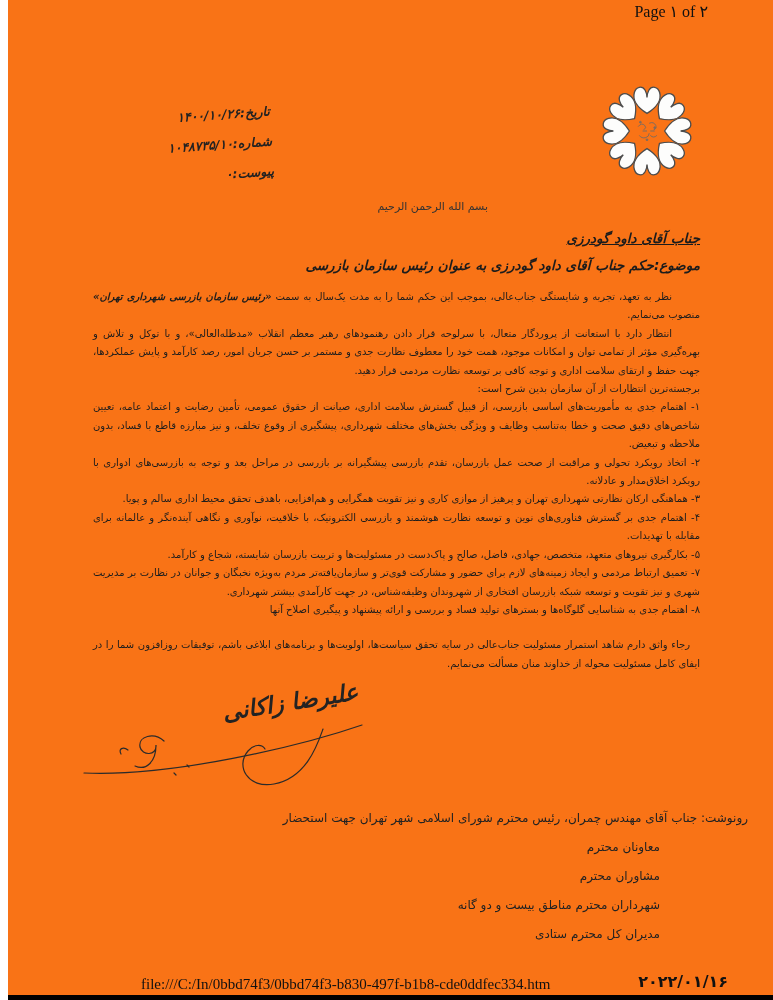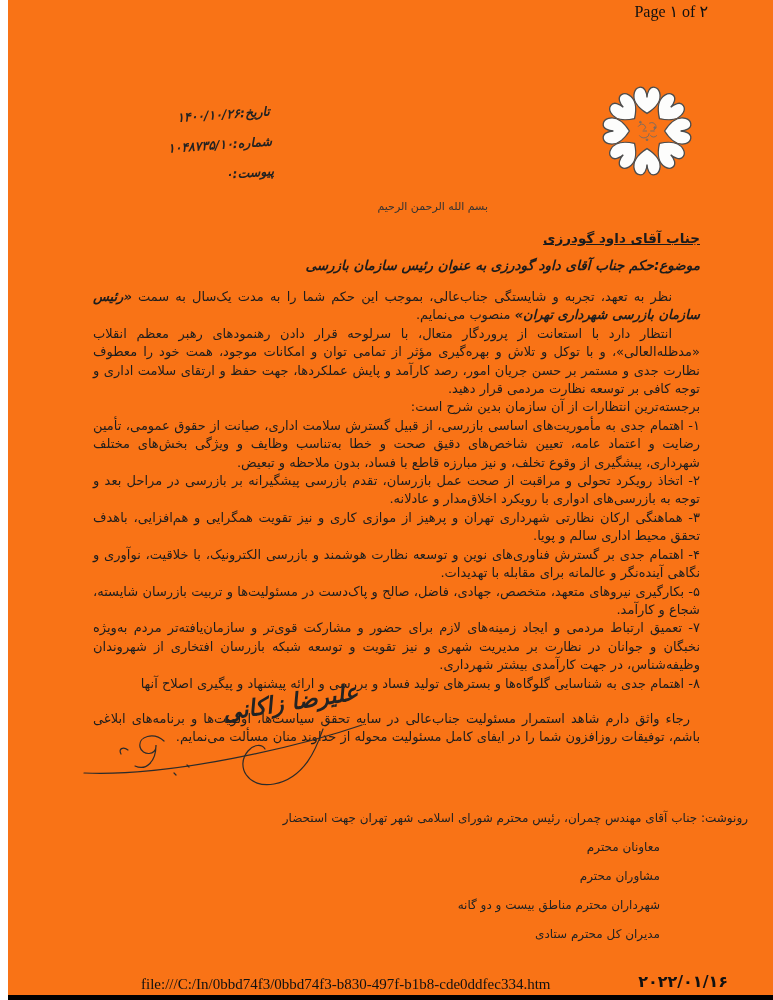--- a/index.html
+++ b/index.html
@@ -15,29 +15,29 @@
     position:absolute;top:102px;left:104px;width:160px;direction:rtl;text-align:right;
     font-size:12.5px;font-weight:bold;font-style:italic;line-height:30px;
     transform:rotate(-4deg);color:#222;
   }
   .logo-wrap{position:absolute;top:76px;right:70px;width:128px;height:110px;}
   .bismillah{
     position:absolute;top:200px;right:293px;direction:rtl;font-size:11px;color:#333;
   }
   .addressee{
     position:absolute;top:230px;right:81px;direction:rtl;font-size:13.5px;
-    font-weight:bold;text-decoration:underline;
+    font-weight:bold;font-style:italic;text-decoration:underline;
   }
   .subject{
     position:absolute;top:257px;right:81px;direction:rtl;font-size:13.5px;
     font-weight:bold;font-style:italic;
   }
   .body-text{
     position:absolute;top:288px;right:81px;left:85px;direction:rtl;
-    text-align:justify;font-size:13px;line-height:18.4px;color:#1d1d1d;
+    text-align:justify;font-size:10px;line-height:18.4px;color:#1d1d1d;
   }
   .body-text p{margin:0;}
   .body-text p.indent{text-indent:28px;}
   .body-text p.closing{margin-top:17px;text-indent:10px;}
   .emph{font-weight:bold;font-style:italic;}
   .signature{position:absolute;top:683px;left:68px;width:295px;height:120px;}
   .signature-name{
     position:absolute;top:6px;right:12px;direction:rtl;font-size:23px;font-weight:bold;
     font-style:italic;transform:rotate(-9deg);color:#232323;white-space:nowrap;
   }

